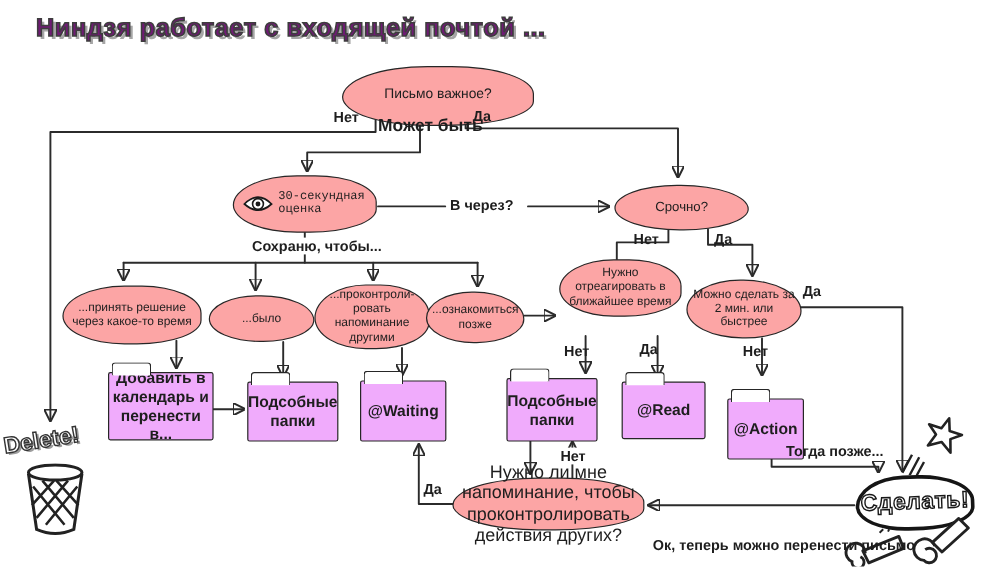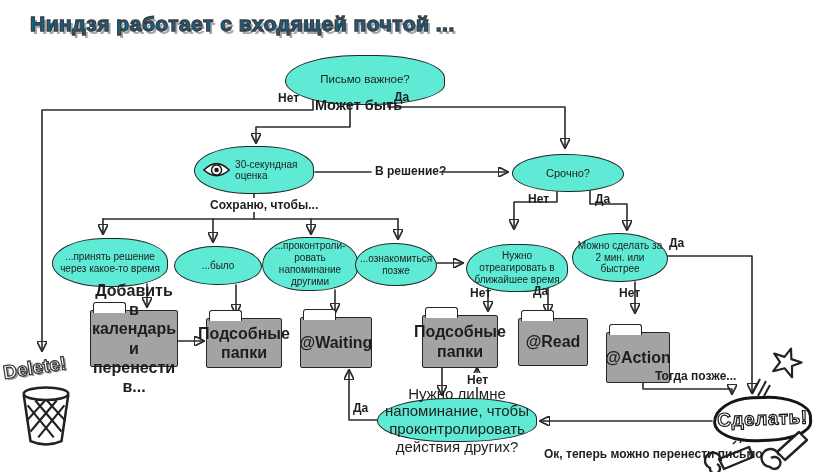--- a/index.html
+++ b/index.html
@@ -5,68 +5,68 @@
   * { margin:0; padding:0; box-sizing:border-box; }
   html,body { background:#fff; }
   .canvas {
     position:relative; width:819px; height:474px; background:#fff;
     font-family:"Liberation Sans", sans-serif; overflow:hidden; color:#1e1e1e;
   }
   svg.wires { position:absolute; left:0; top:0; z-index:1; }
   svg.wires path { fill:none; stroke:#2b2b2b; stroke-width:1.6; stroke-linecap:round; stroke-linejoin:round; }
 
   .oval {
-    position:absolute; z-index:2; background:#5eead4;
+    position:absolute; z-index:2; background:#fca5a5;
     border:1.8px solid #262626;
     border-radius:50% 48% 52% 50% / 58% 52% 46% 54%;
     display:flex; align-items:center; justify-content:center;
     text-align:center; font-size:10px; line-height:1.18; padding:2px 7px;
   }
   .oval.small { border-radius:48% 52% 50% 50% / 52% 55% 48% 50%; }
 
   .folder {
-    position:absolute; z-index:2; background:#a3a3a3;
+    position:absolute; z-index:2; background:#f0abfc;
     border:1.8px solid #262626; border-radius:2px;
     display:flex; align-items:center; justify-content:center;
-    text-align:center; font-size:16px; font-weight:bold; line-height:1.2; padding:3px;
+    text-align:center; font-size:13px; font-weight:bold; line-height:1.2; padding:3px;
   }
   .folder::before {
     content:""; position:absolute; top:-9px; left:2px; width:31px; height:10px;
     border:1.8px solid #262626; border-bottom:none; border-radius:3px 3px 0 0; background:#fff;
   }
 
   .lbl { position:absolute; z-index:3; font-weight:bold; font-size:12px; white-space:nowrap; }
   .lbl.big { font-size:14.5px; }
   .lbl.onwire { background:#fff; padding:0 2px; }
 
   .title {
     position:absolute; left:30px; top:12px; z-index:3;
     font-size:21px; font-weight:bold; letter-spacing:.5px;
-    color:#0369a1; -webkit-text-stroke:1.3px #3d3d3d;
+    color:#701a75; -webkit-text-stroke:1.3px #3d3d3d;
     text-shadow:2.5px 2.5px 0 #a6a6a6;
   }
   .do-oval {
     position:absolute; left:713px; top:396px; width:99px; height:46px; z-index:2;
     background:#fff; border:3.6px solid #151515;
     border-radius:46% 54% 50% 50% / 62% 55% 45% 52%;
     display:flex; align-items:center; justify-content:center;
     transform:rotate(-2deg);
   }
   .do-text {
     font-size:19px; font-weight:bold; letter-spacing:.5px;
     color:#fff; -webkit-text-stroke:1.2px #181818;
   }
   .delete-text {
     position:absolute; left:3px; top:357px; z-index:3;
     font-size:19px; font-weight:bold; transform:rotate(-9deg);
     color:#fff; -webkit-text-stroke:1.2px #343434;
     text-shadow:1.8px 1.8px 0 #9c9c9c;
   }
   .icon { position:absolute; z-index:2; }
-  .eye-wrap { display:flex; align-items:center; gap:4px; }
+  .eye-wrap { display:flex; align-items:center; gap:4px;font-family:Liberation Mono, monospace; }
   .eye-txt { text-align:left; font-size:10px; line-height:1.15; }
 </style>
 </head>
 <body>
 
 <div class="canvas">
 
   <svg class="wires" width="819" height="474" viewBox="0 0 819 474">
     <defs>
       <marker id="ah" viewBox="0 0 10 10" refX="8.5" refY="5" markerWidth="6.5" markerHeight="6.5" orient="auto-start-reverse">
@@ -132,21 +132,21 @@
   </div>
 
   <div class="oval" style="left:262px; top:237px; width:96px; height:54px; padding:2px 3px;">
     <span>...проконтроли-ровать напоминание другими</span>
   </div>
 
   <div class="oval small" style="left:355px; top:243px; width:82px; height:43px; padding:2px 2px;">
     <span>...ознакомиться позже</span>
   </div>
 
-  <div class="oval" style="left:466px; top:244px; width:102px; height:48px; padding:2px 4px;">
+  <div class="oval" style="left:466px; top:216px; width:102px; height:48px; padding:2px 4px;">
     <span>Нужно отреагировать в ближайшее время</span>
   </div>
 
   <div class="oval small" style="left:572px; top:233px; width:96px; height:49px; padding:2px 4px;">
     <span>Можно сделать за 2 мин. или быстрее</span>
   </div>
 
   <div class="oval" style="left:377px; top:398px; width:160px; height:44px; font-size:15px; padding:2px 5px;">
     <span>Нужно ли мне напоминание, чтобы проконтролировать действия других?</span>
   </div>
@@ -166,21 +166,21 @@
   <div class="folder" style="left:518px; top:318px; width:70px; height:48px;">
     <span>@Read</span>
   </div>
   <div class="folder" style="left:606px; top:332px; width:64px; height:51px;">
     <span>@Action</span>
   </div>
 
   <div class="lbl" style="left:278px; top:91px;">Нет</div>
   <div class="lbl big" style="left:315px; top:97px;">Может быть</div>
   <div class="lbl" style="left:394px; top:90px;">Да</div>
-  <div class="lbl" style="left:375px; top:164px;">В решение?</div>
+  <div class="lbl" style="left:375px; top:164px;">В через?</div>
   <div class="lbl onwire" style="left:208px; top:198px;">Сохраню, чтобы...</div>
   <div class="lbl" style="left:528px; top:192px;">Нет</div>
   <div class="lbl" style="left:595px; top:192px;">Да</div>
   <div class="lbl" style="left:470px; top:286px;">Нет</div>
   <div class="lbl" style="left:533px; top:284px;">Да</div>
   <div class="lbl" style="left:619px; top:286px;">Нет</div>
   <div class="lbl" style="left:669px; top:236px;">Да</div>
   <div class="lbl" style="left:655px; top:369px;">Тогда позже...</div>
   <div class="lbl onwire" style="left:465px; top:373px;">Нет</div>
   <div class="lbl" style="left:353px; top:401px;">Да</div>

